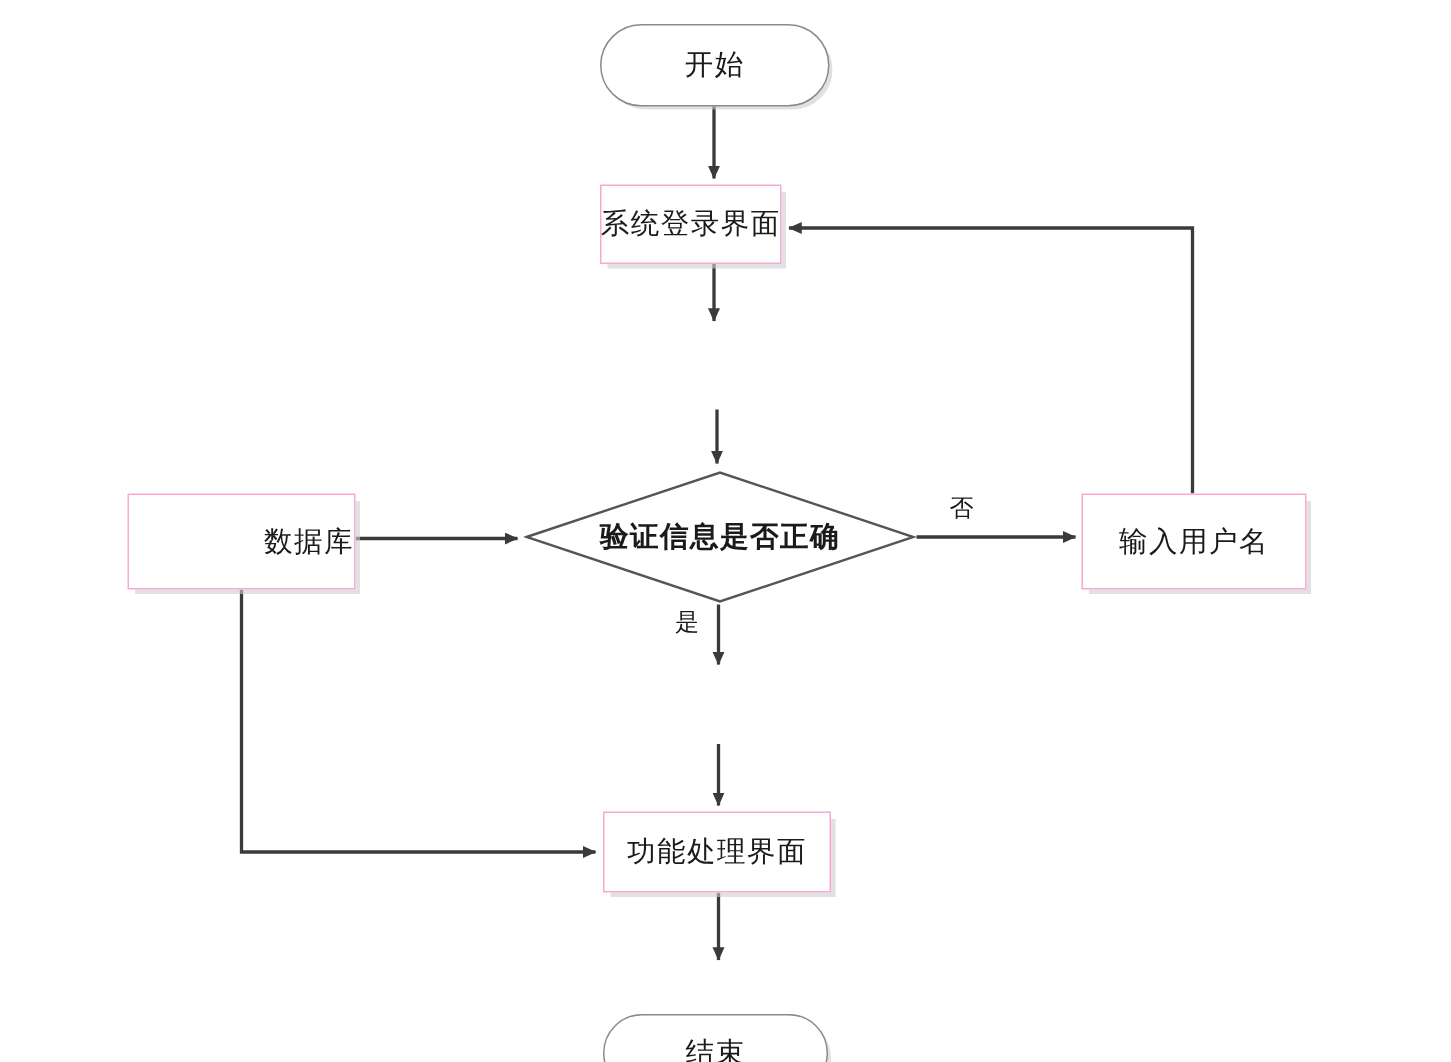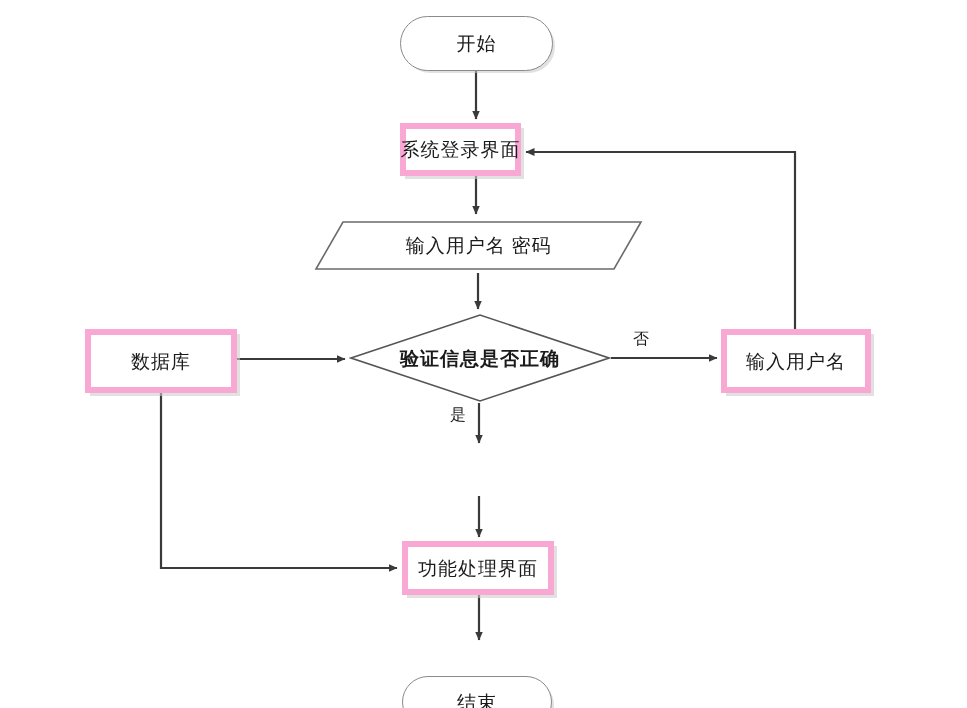--- a/index.html
+++ b/index.html
@@ -44,21 +44,21 @@
     position: relative;
     z-index: 3;
     line-height: 1;
   }
   .shape-terminator {
     border: 1px solid #8a8a8a;
     border-radius: 40px;
     box-shadow: 3px 3px 0 -1px rgba(200,200,200,0.55);
   }
   .shape-process {
-    border: 6px solid #f9a8d4;
+    border: 1px solid #f9a8d4;
     box-shadow: 4px 4px 0 -1px rgba(205,205,205,0.6);
   }
   .shape-io {
     background: transparent;
     border: none;
   }
   .shape-io .para-bg {
     position: absolute;
     left: 0; top: 0;
     width: 100%; height: 100%;
@@ -122,35 +122,29 @@
   </svg>
 
   <div class="node shape-terminator" style="left:400px; top:16px; width:153px; height:55px;">
     <span class="label">开始</span>
   </div>
 
   <div class="node shape-process" style="left:400px; top:123px; width:121px; height:53px;">
     <span class="label">系统登录界面</span>
   </div>
 
-  <div class="node shape-io" style="left:312px; top:218px; width:333px; height:55px;">
-    <svg class="para-bg" viewBox="0 0 333 55" preserveAspectRatio="none">
-      <polygon points="4,51 31,4 329,4 302,51" fill="#ffffff" stroke="#6b6b6b" stroke-width="1.6"></polygon>
-    </svg>
-    <span class="label">输入用户名 密码</span>
-  </div>
 
   <div class="node shape-decision" style="left:349px; top:313px; width:262px; height:90px;">
     <svg class="diamond-bg" viewBox="0 0 262 90" preserveAspectRatio="none">
       <polygon points="2,45 131,2 260,45 131,88" fill="#ffffff" stroke="#555555" stroke-width="1.6"></polygon>
     </svg>
     <span class="label">验证信息是否正确</span>
   </div>
 
-  <div class="node shape-process" style="left:85px; top:329px; width:152px; height:64px;">
+  <div class="node shape-process" style="left:85px; top:329px; width:152px; height:64px;justify-content:flex-end;">
     <span class="label">数据库</span>
   </div>
 
   <div class="node shape-process" style="left:721px; top:329px; width:150px; height:64px;">
     <span class="label">输入用户名</span>
   </div>
 
 
   <div class="node shape-process" style="left:402px; top:541px; width:152px; height:54px;text-align:right;">
     <span class="label">功能处理界面</span>

